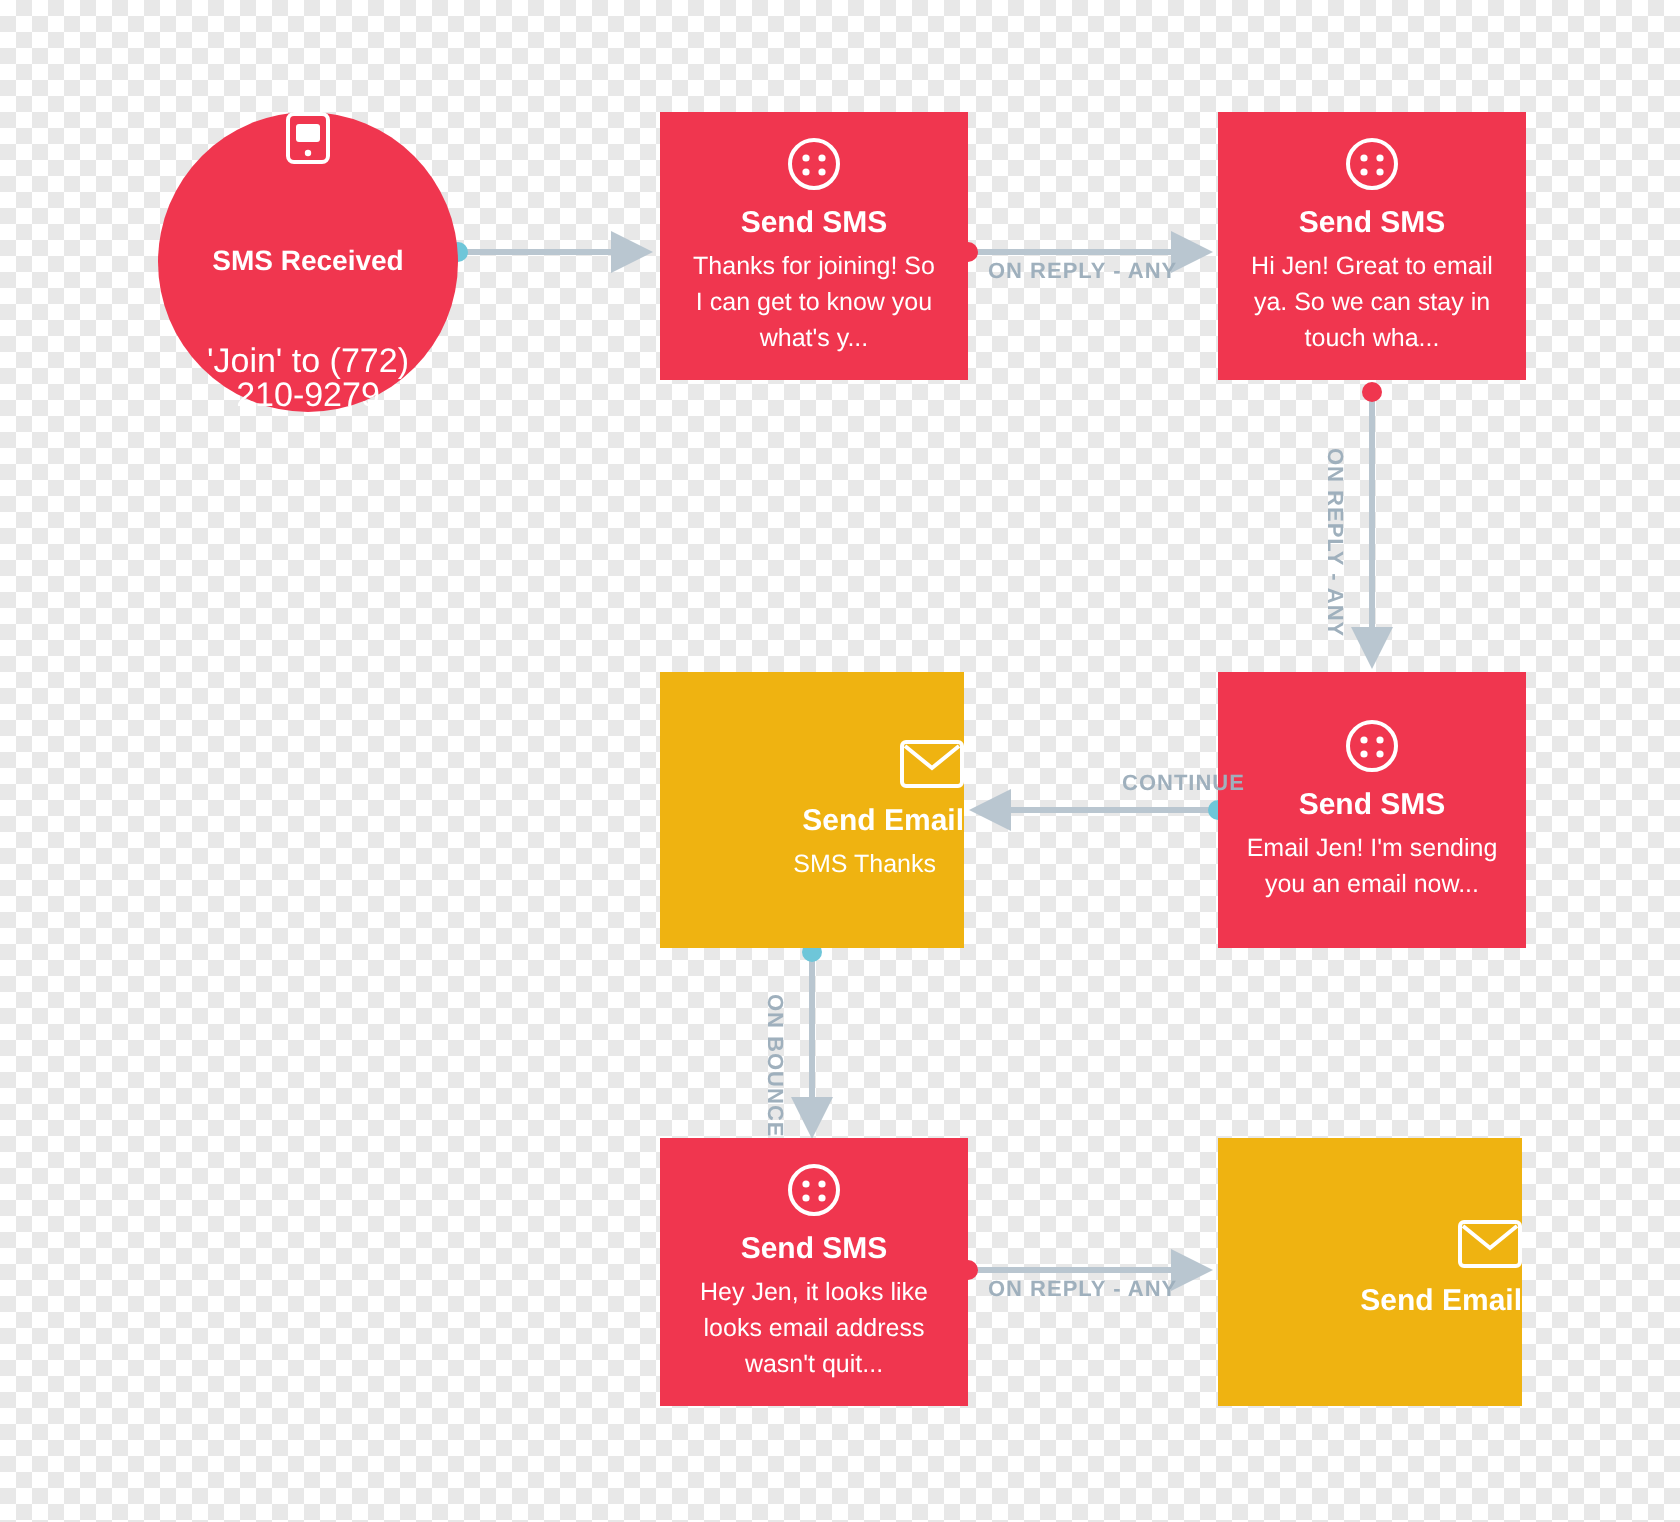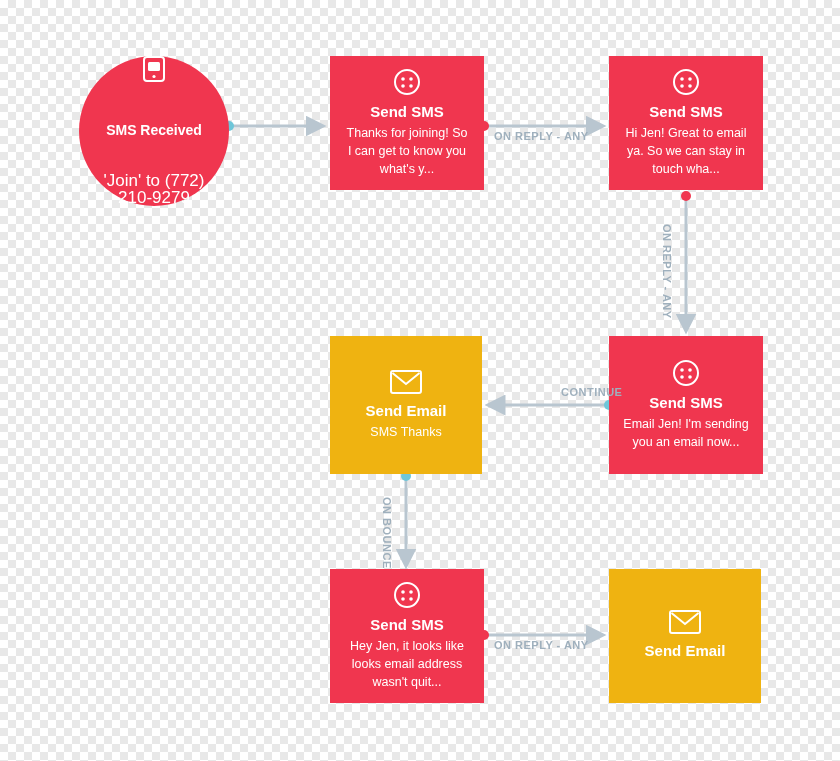--- a/index.html
+++ b/index.html
@@ -39,20 +39,21 @@
   }
   .node.trigger {
     border-radius: 50%;
     background: #f0364f;
   }
   .node.sms {
     background: #f0364f;
   }
   .node.email {
     background: #efb311;
+    align-items: flex-end;
   }
   .node-title {
     font-size: 15px;
     font-weight: bold;
     line-height: 18px;
     margin-bottom: 3px;
   }
   .node-body {
     font-size: 12.5px;
     line-height: 18px;

